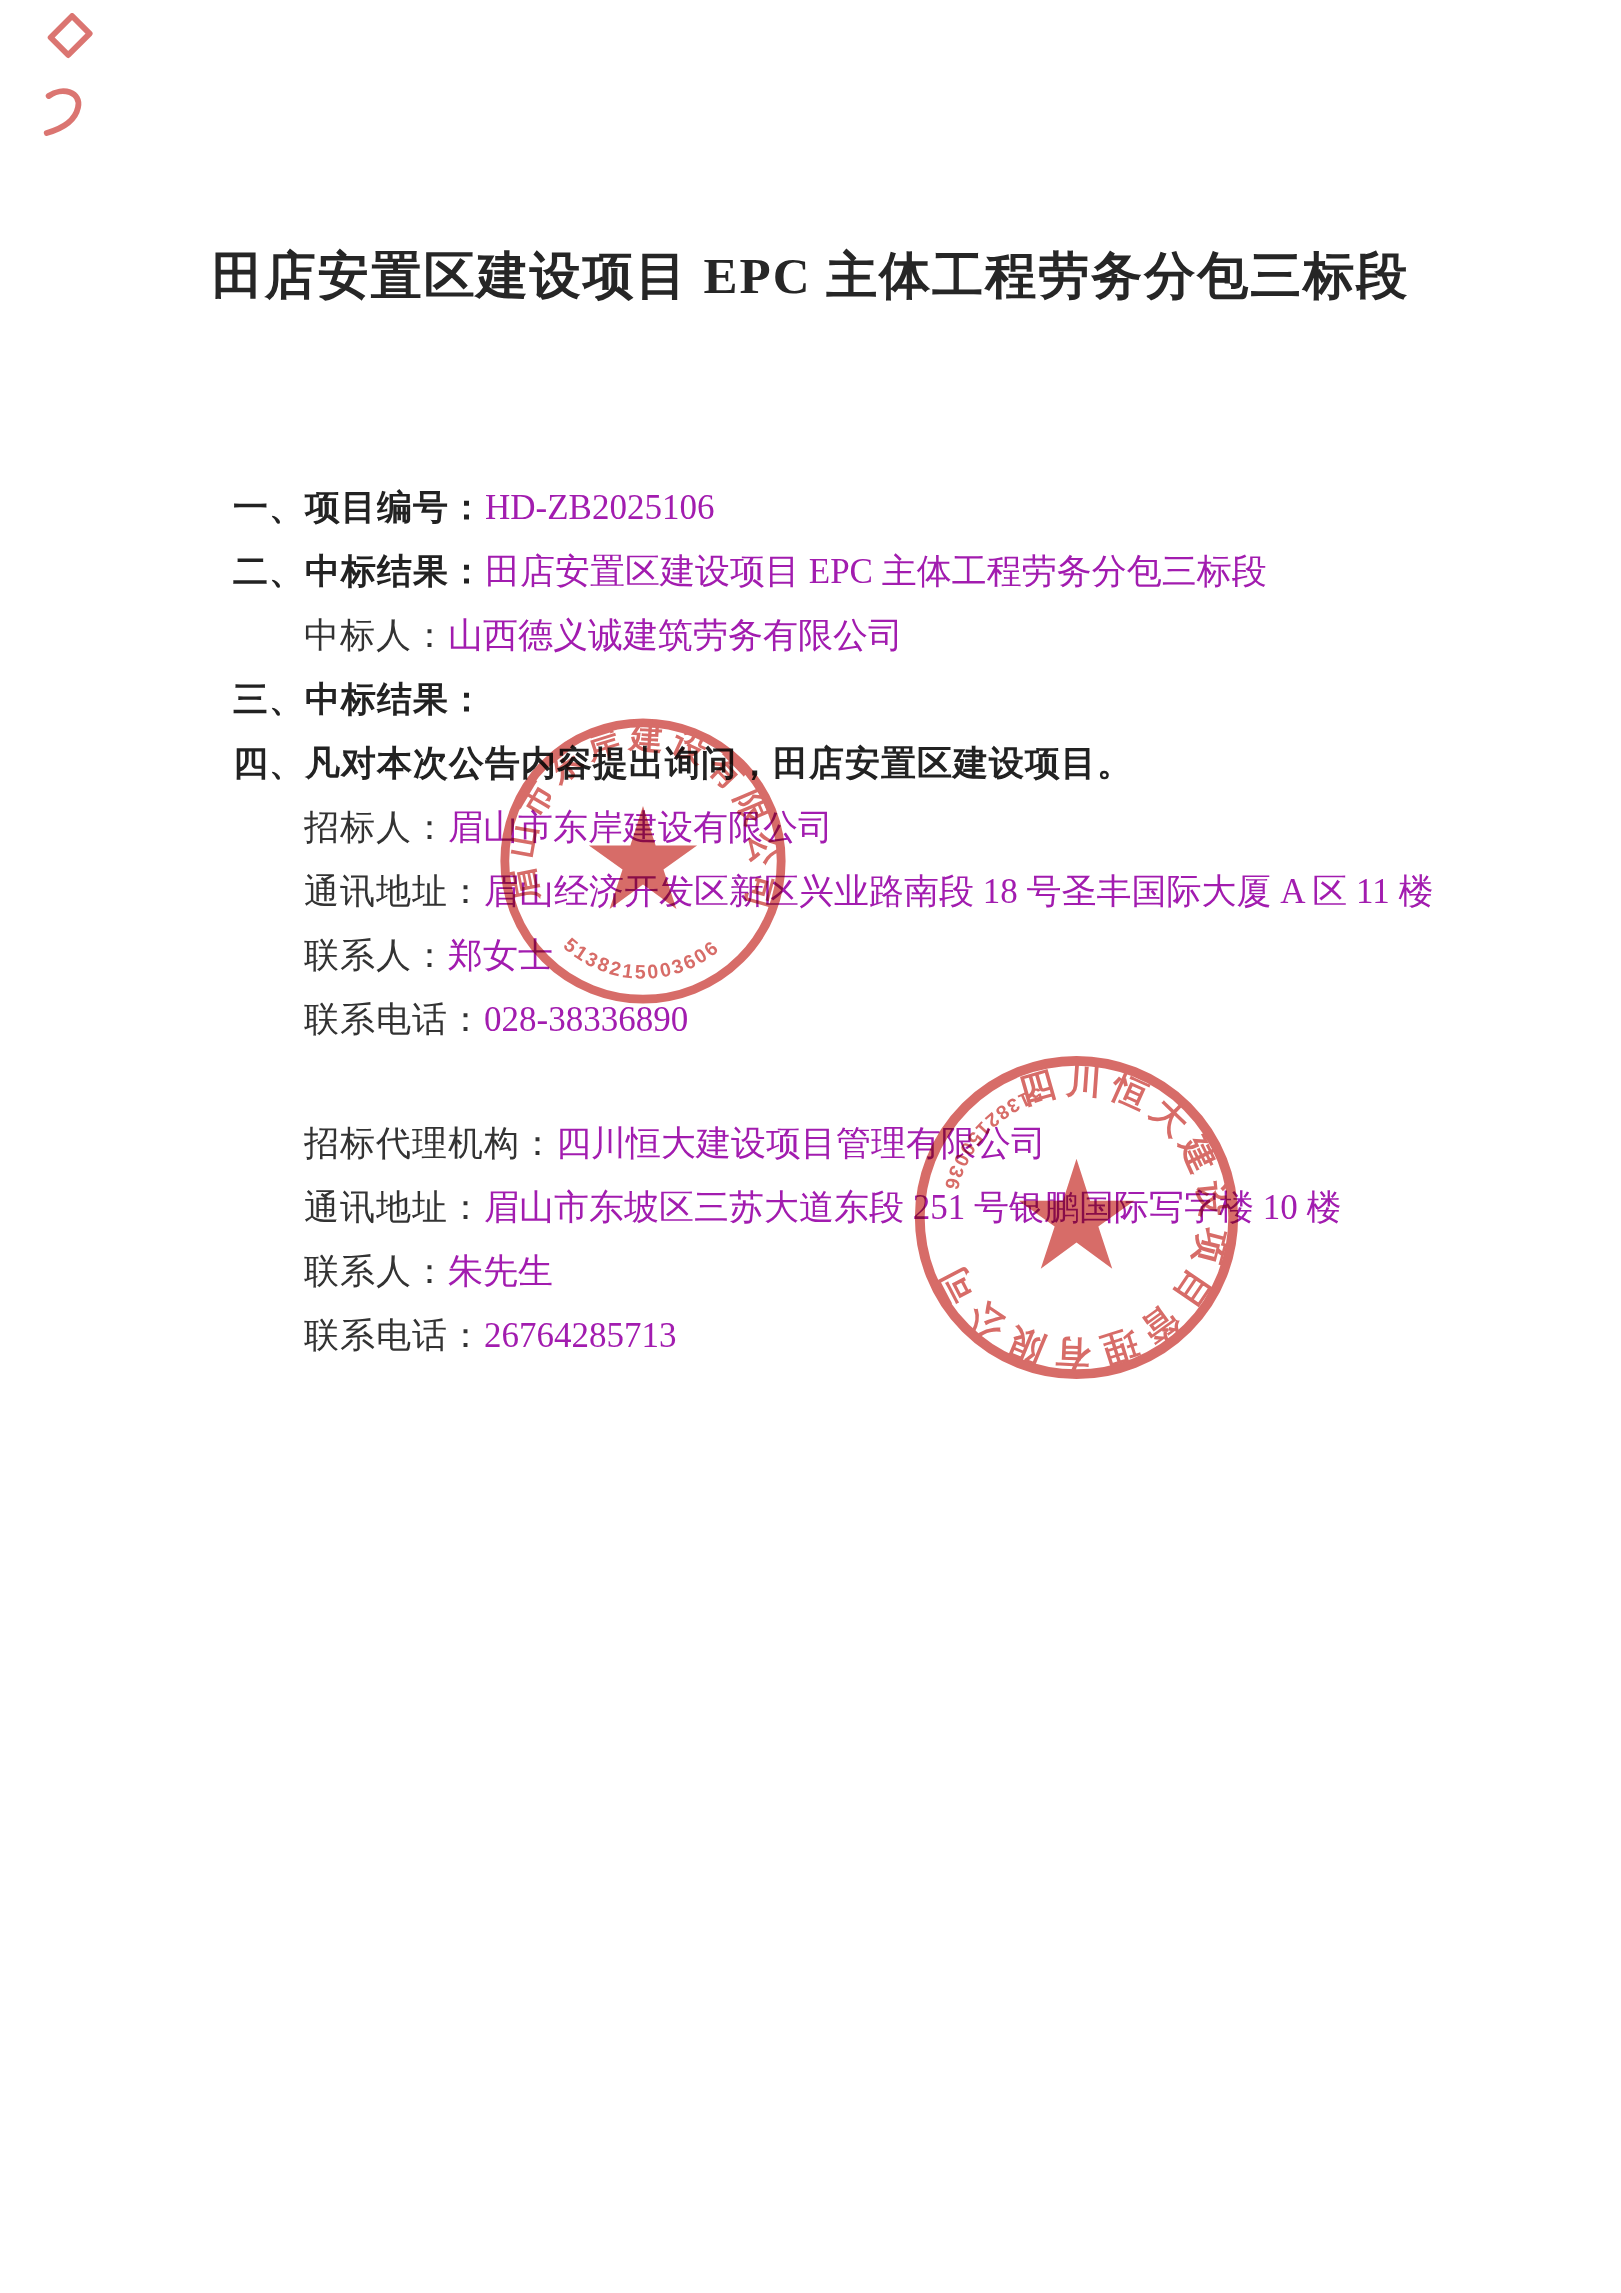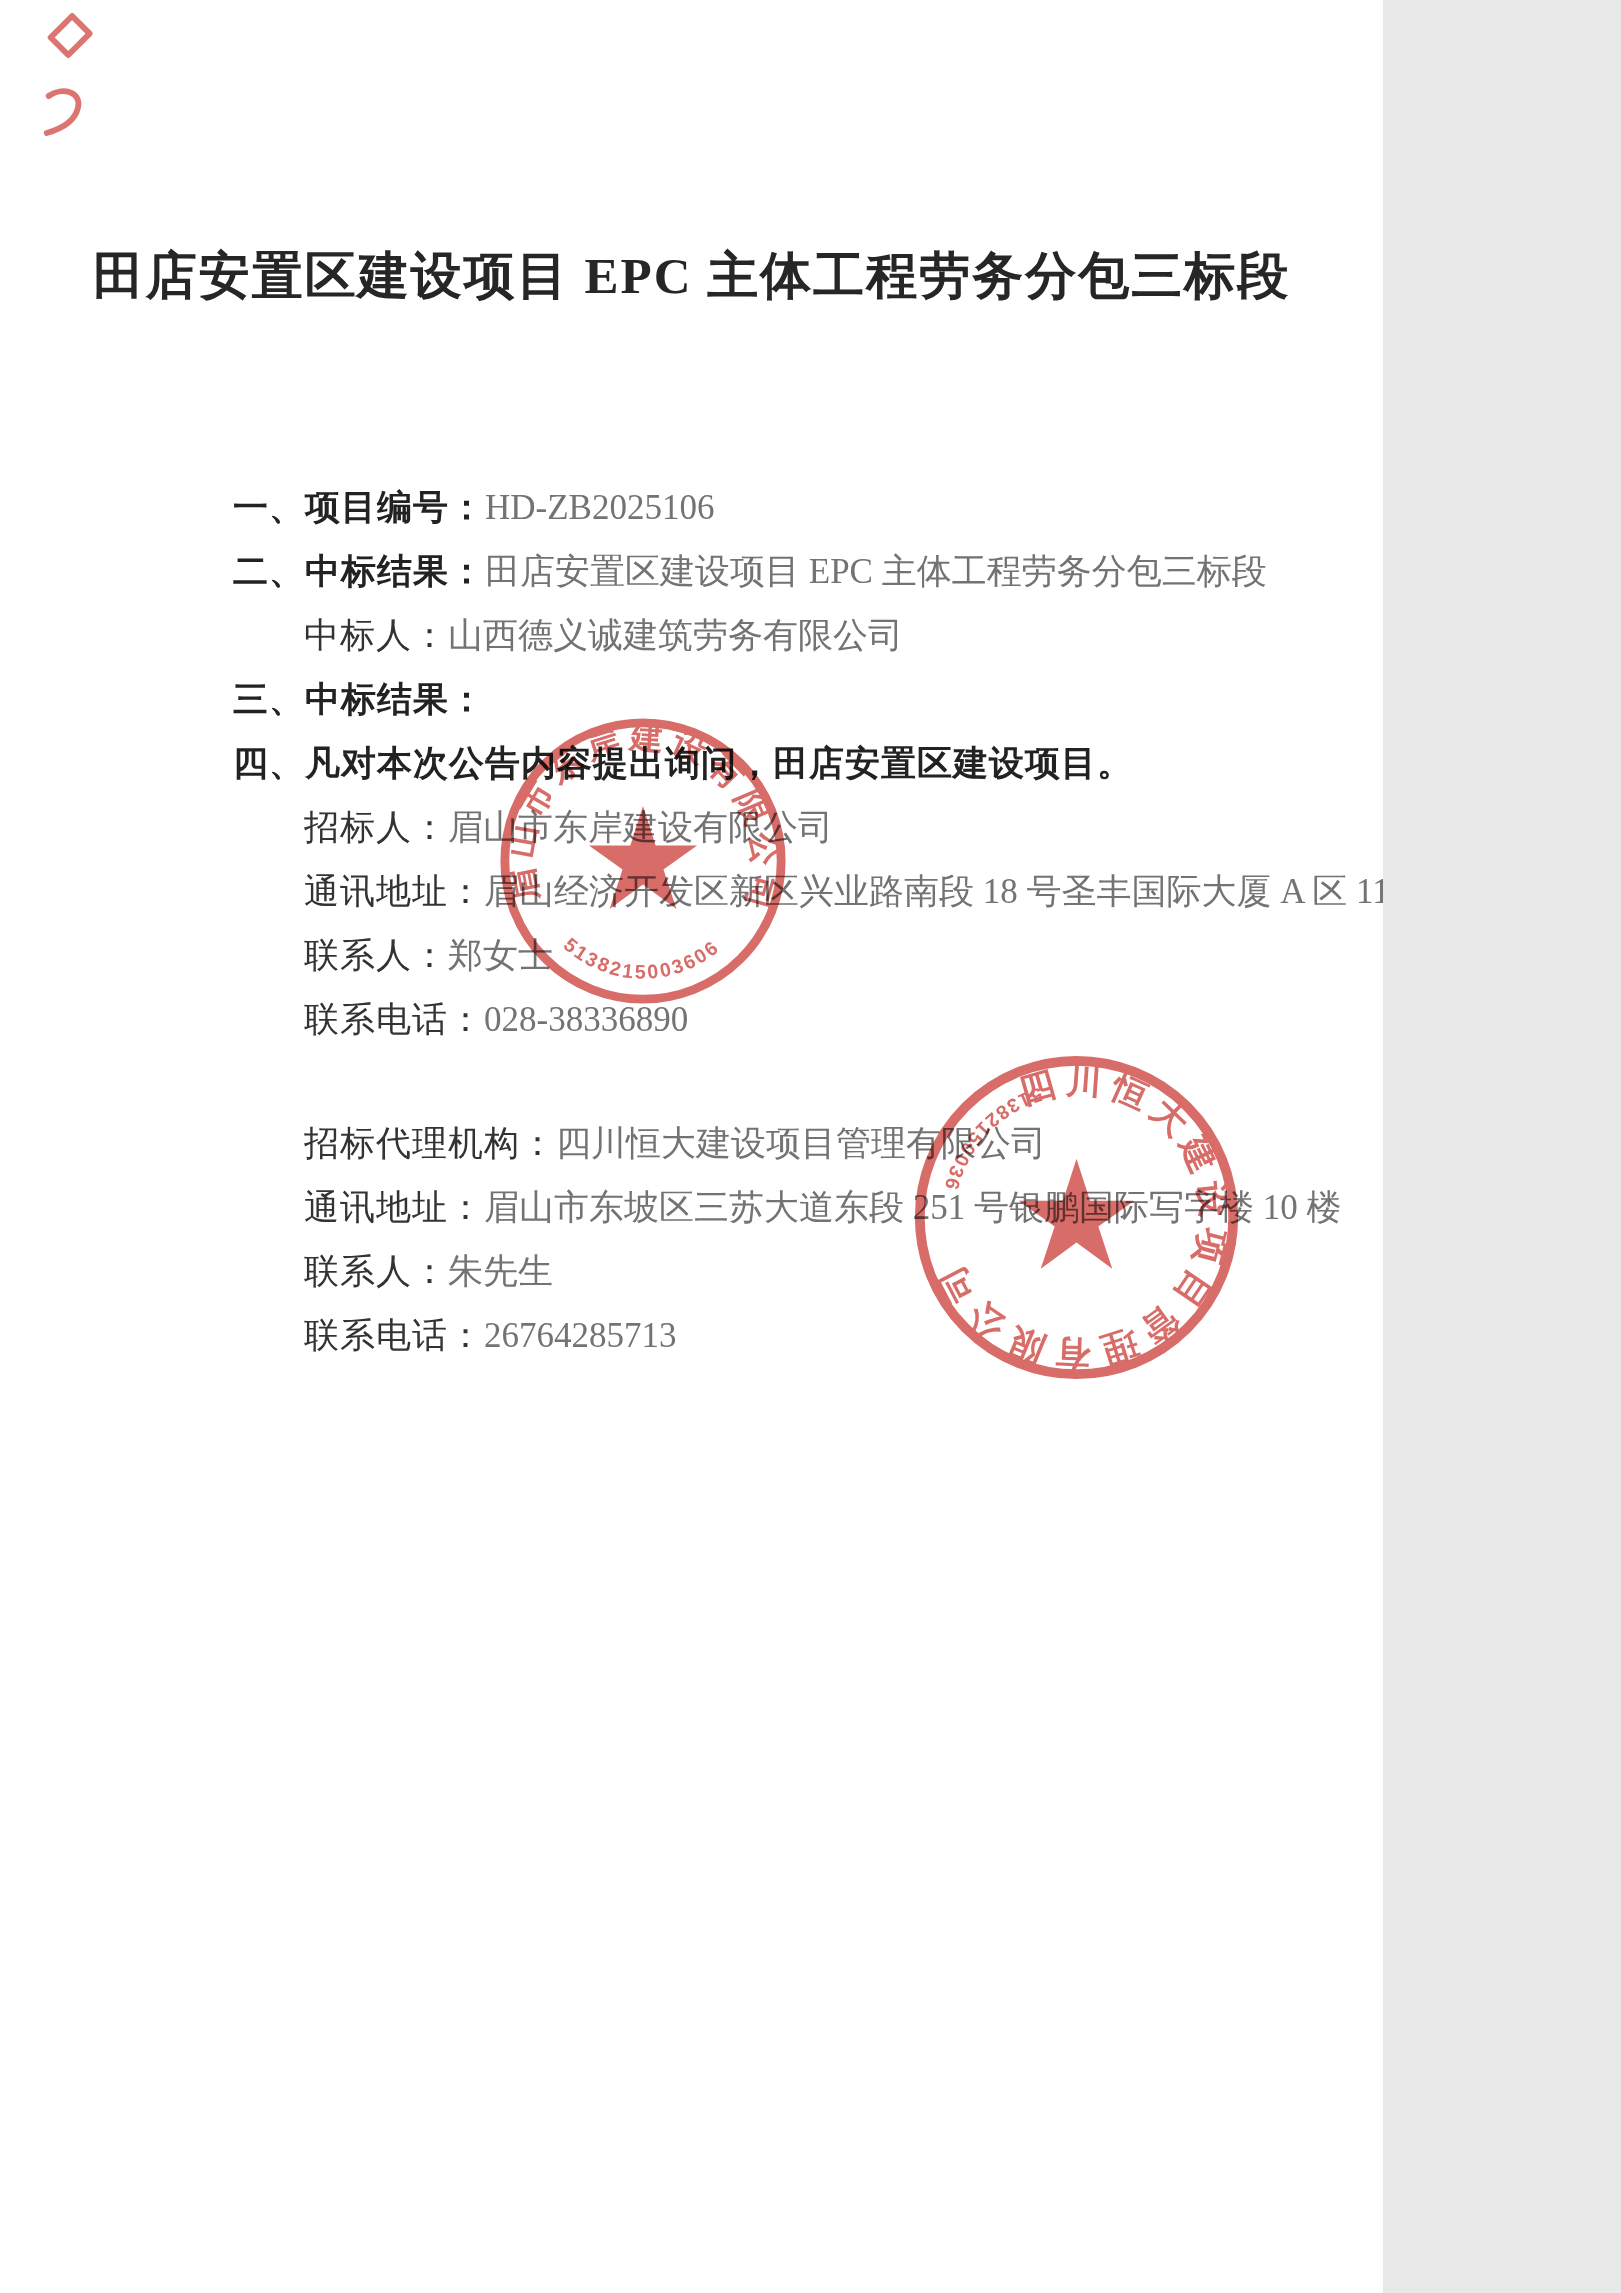--- a/index.html
+++ b/index.html
@@ -1,18 +1,18 @@
 <!DOCTYPE html>
 <html><head>
 <meta charset="utf-8">
 <style>
   html,body{margin:0;padding:0;background:#e8e8e8;}
   .page{
     position:relative;
-    width:1383px;height:2294px;
+    width:1621px;height:2294px;
     background:#ffffff;
     overflow:hidden;
     font-family:"Liberation Serif", serif;
     color:#2d2d2d;
   }
   .title-block{
     position:absolute;
     top:233px;left:0;right:0;
     text-align:center;
     font-weight:700;
@@ -30,21 +30,21 @@
     line-height:43px;
     height:64px;
     white-space:nowrap;
     color:#333333;
   }
   .line .num,.line .lbl{letter-spacing:1px;}
   .numbered .num,.numbered .lbl{font-weight:700;color:#222222;}
   .plain .lbl{font-weight:400;}
   .indent{padding-left:71px;}
   .gap{margin-top:60px;}
-  .val{color:#737373;margin-top:32px;}
+  .val{color:#a21caf;margin-top:32px;}
   
   .stamp{
     position:absolute;
     mix-blend-mode:multiply;
     opacity:0.82;
     pointer-events:none;
   }
   .stamp-a{left:496px;top:714px;width:294px;height:294px;}
   .stamp-b{left:910px;top:1051px;width:333px;height:333px;}
   .corner-marks{position:absolute;left:37px;top:7.8px;width:78px;height:137px;opacity:0.85;}

